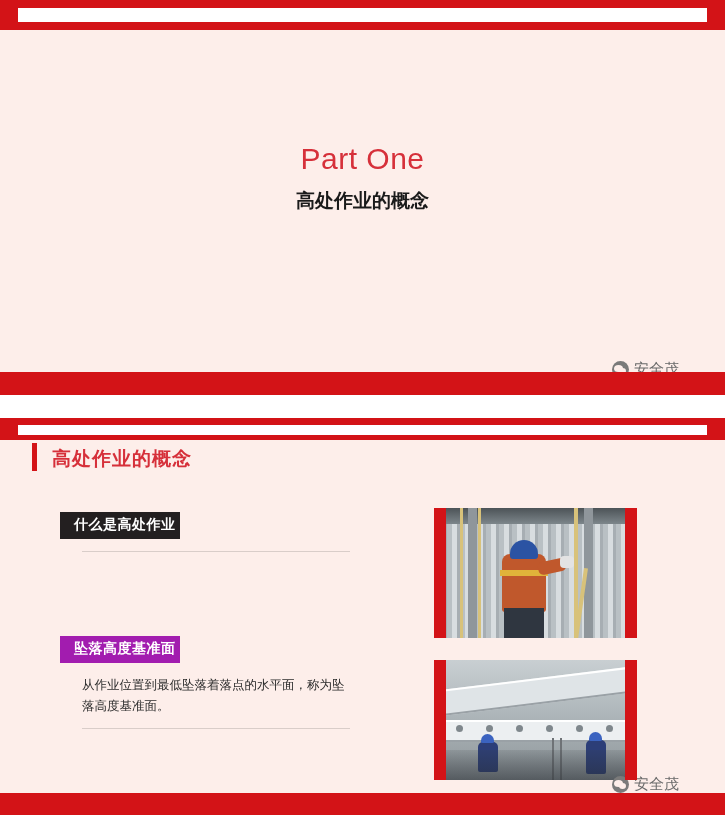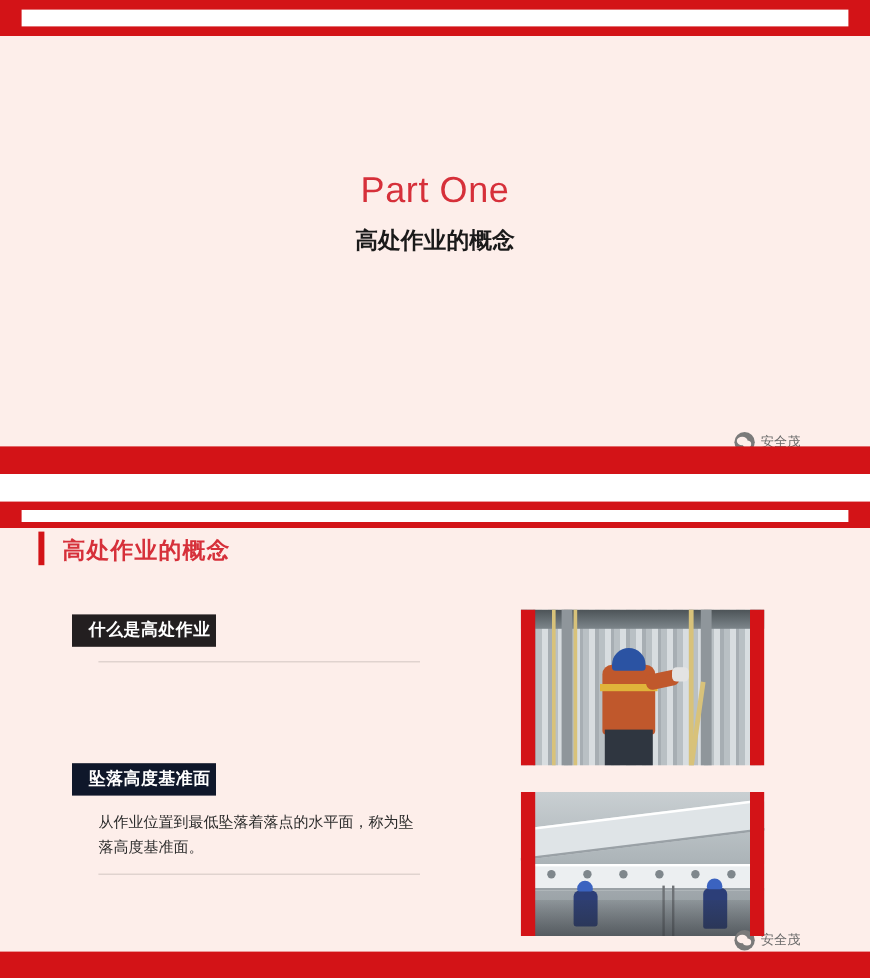--- a/index.html
+++ b/index.html
@@ -84,21 +84,21 @@
     font-family: "DejaVu Sans", sans-serif;
   }
 
   
   .wechat {
     position: absolute;
     display: flex;
     align-items: center;
     gap: 5px;
     color: #6b6b6b;
-    font-size: 11px;
+    font-size: 15px;
     font-family: "DejaVu Sans", sans-serif;
   }
   .wechat .wx-icon {
     width: 17px;
     height: 17px;
     border-radius: 50%;
     background: #7a7a7a;
     position: relative;
     display: inline-block;
   }
@@ -176,21 +176,21 @@
   .blk-label {
     display: inline-block;
     padding: 4px 4px 5px 14px;
     color: #ffffff;
     font-size: 14px;
     font-weight: bold;
     font-family: "DejaVu Sans", sans-serif;
     letter-spacing: 0.5px;
   }
   .blk-label.dark { background: #231f20; }
-  .blk-label.red  { background: #0f172a; }
+  .blk-label.red  { background: #a21caf; }
   .blk-body {
     margin-top: 12px;
     margin-left: 22px;
     font-size: 12.5px;
     line-height: 1.65;
     color: #2b2b2b;
     font-family: "DejaVu Sans", sans-serif;
     width: 270px;
   }
   .blk-rule {

